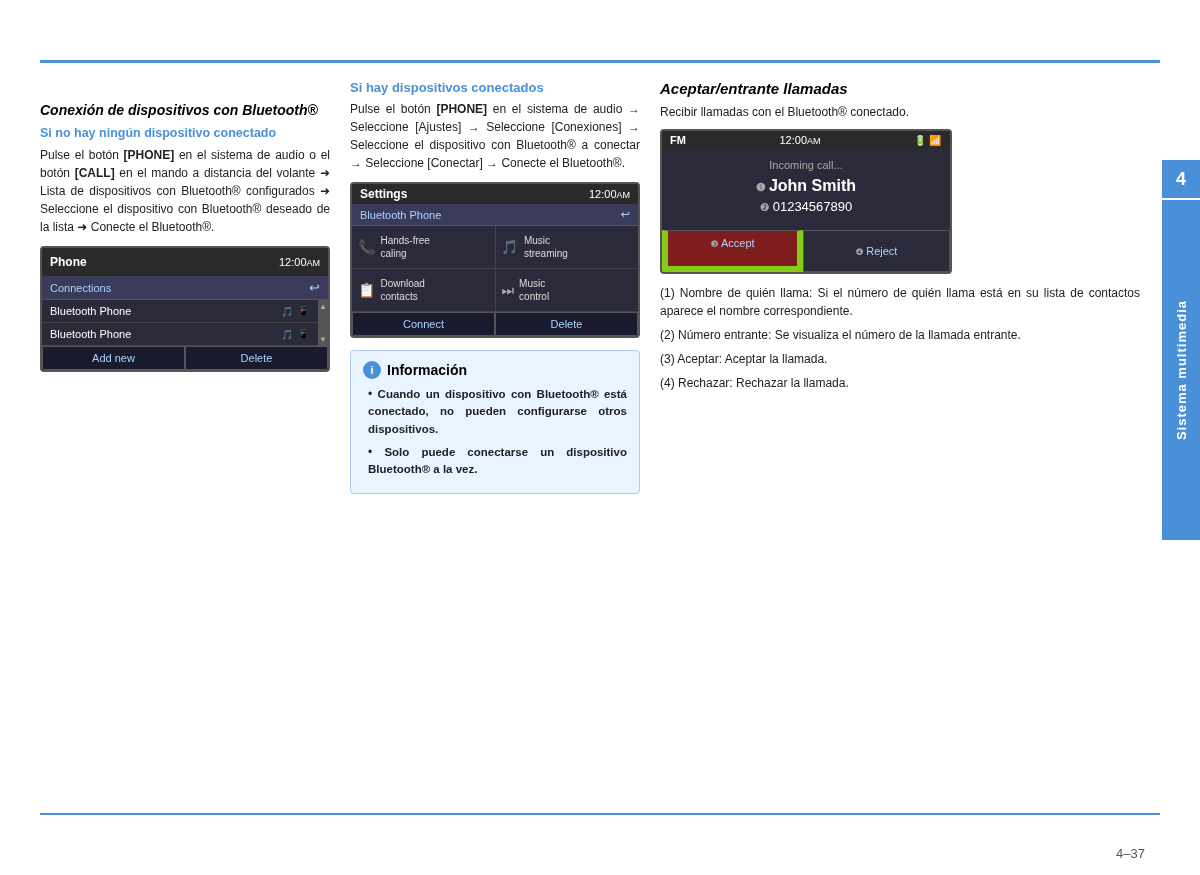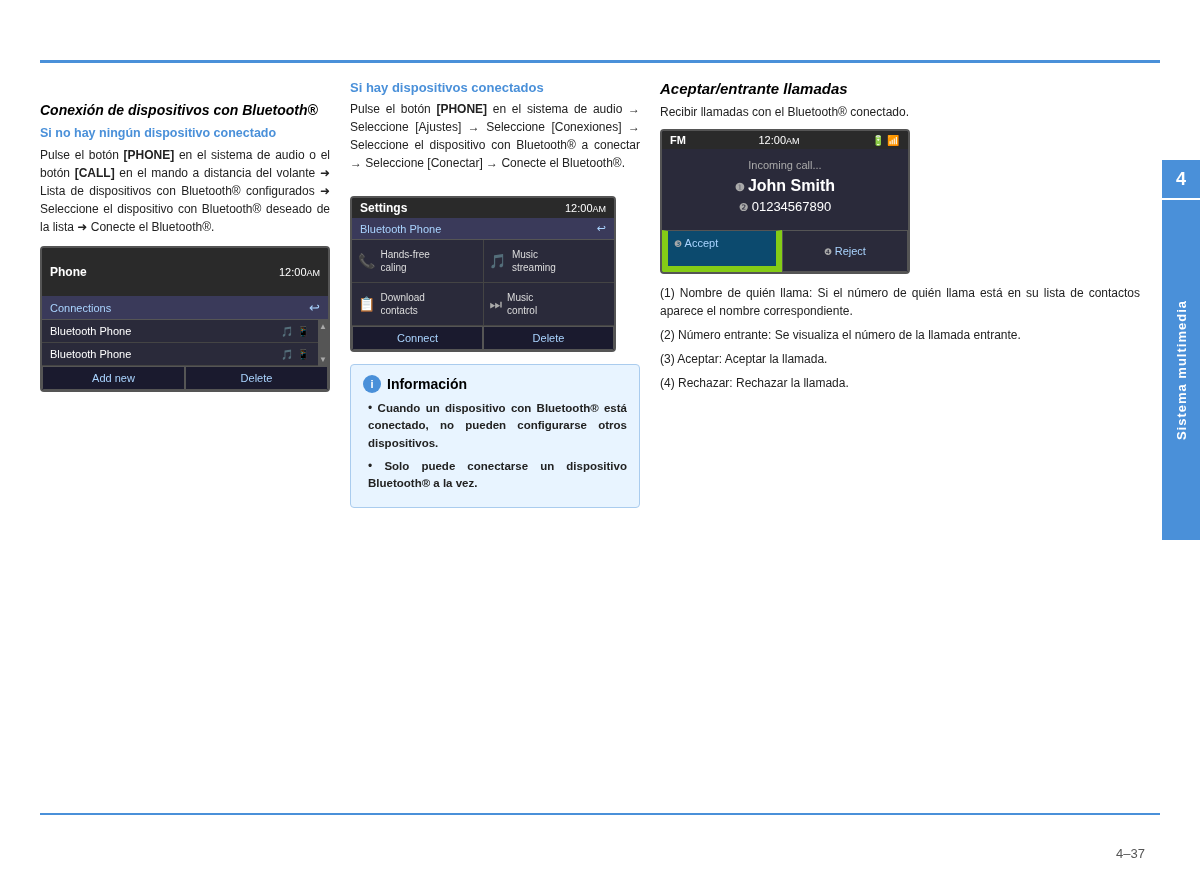--- a/index.html
+++ b/index.html
@@ -143,21 +143,21 @@
       border-radius: 4px;
       background: #1a1a2e;
       margin-top: 10px;
       overflow: hidden;
     }
     .phone-screen-header {
       background: #2a2a2a;
       display: flex;
       align-items: center;
       justify-content: space-between;
-      padding: 17px 8px;
+      padding: 7px 8px;
       color: #fff;
       font-size: 11px;
     }
     .phone-screen-title {
       color: #fff;
       font-size: 12px;
       font-weight: bold;
     }
     .phone-time {
       color: #fff;
@@ -224,25 +224,25 @@
       text-align: center;
       color: #aad4ff;
       font-size: 11px;
       padding: 5px;
       border: 1px solid #555;
       cursor: pointer;
     }
 
     
     .settings-screen {
-      width: 266px;
+      width: 290px;
       border: 2px solid #555;
       border-radius: 4px;
       background: #1a1a2e;
-      margin-top: 24px;
+      margin-top: 10px;
       overflow: hidden;
     }
     .settings-header {
       background: #2a2a2a;
       display: flex;
       align-items: center;
       justify-content: space-between;
       padding: 3px 8px;
       color: #fff;
       font-size: 11px;
@@ -343,21 +343,21 @@
     .info-bullet::before {
       content: "• ";
       font-size: 12px;
     }
     .info-bullet b {
       font-weight: bold;
     }
 
     
     .call-screen {
-      width: 250px;
+      width: 292px;
       border: 2px solid #555;
       border-radius: 4px;
       background: #1a1a2e;
       margin-top: 8px;
       overflow: hidden;
     }
     .call-screen-header {
       background: #2a2a2a;
       display: flex;
       align-items: center;
@@ -403,21 +403,22 @@
       color: #fff;
       font-size: 13px;
       text-align: center;
       margin-bottom: 8px;
     }
     .call-buttons {
       display: flex;
     }
     .call-accept {
       flex: 1;
-      background: #0c4a6e;
+      background: #7f1d1d;
+      text-align: center;
       color: #aad4ff;
       font-size: 11px;
       padding: 6px;
       border: 6px solid #84cc16;
       border-top: 1px solid #555;
     }
     .call-reject {
       flex: 1;
       background: #2a2a3a;
       text-align: center;

